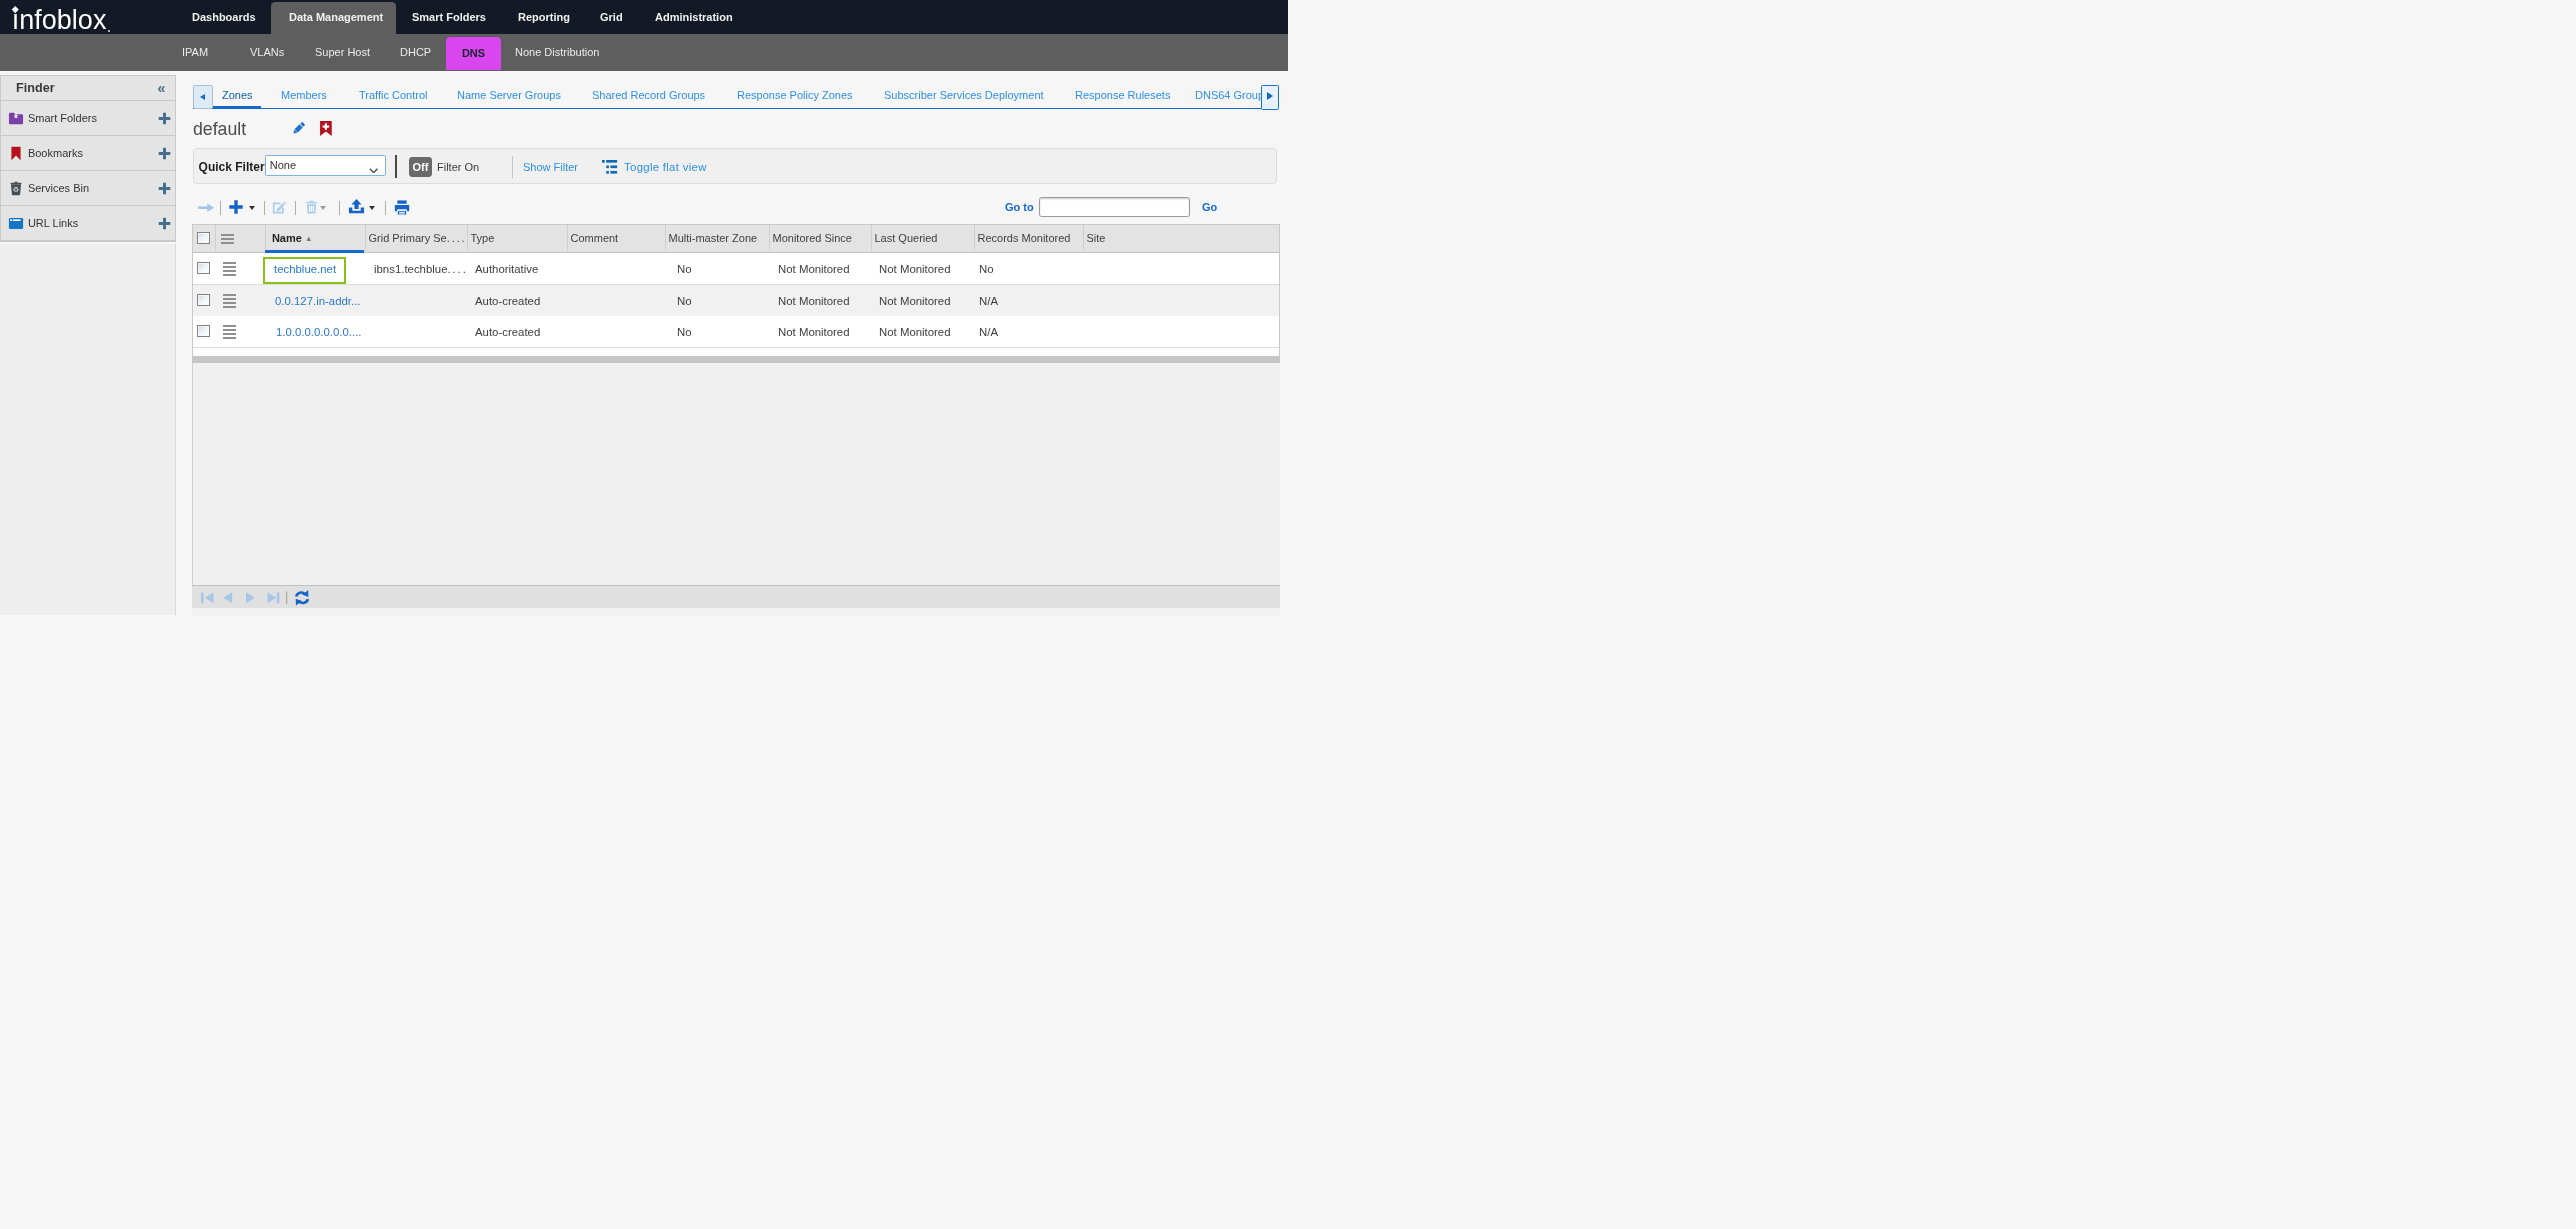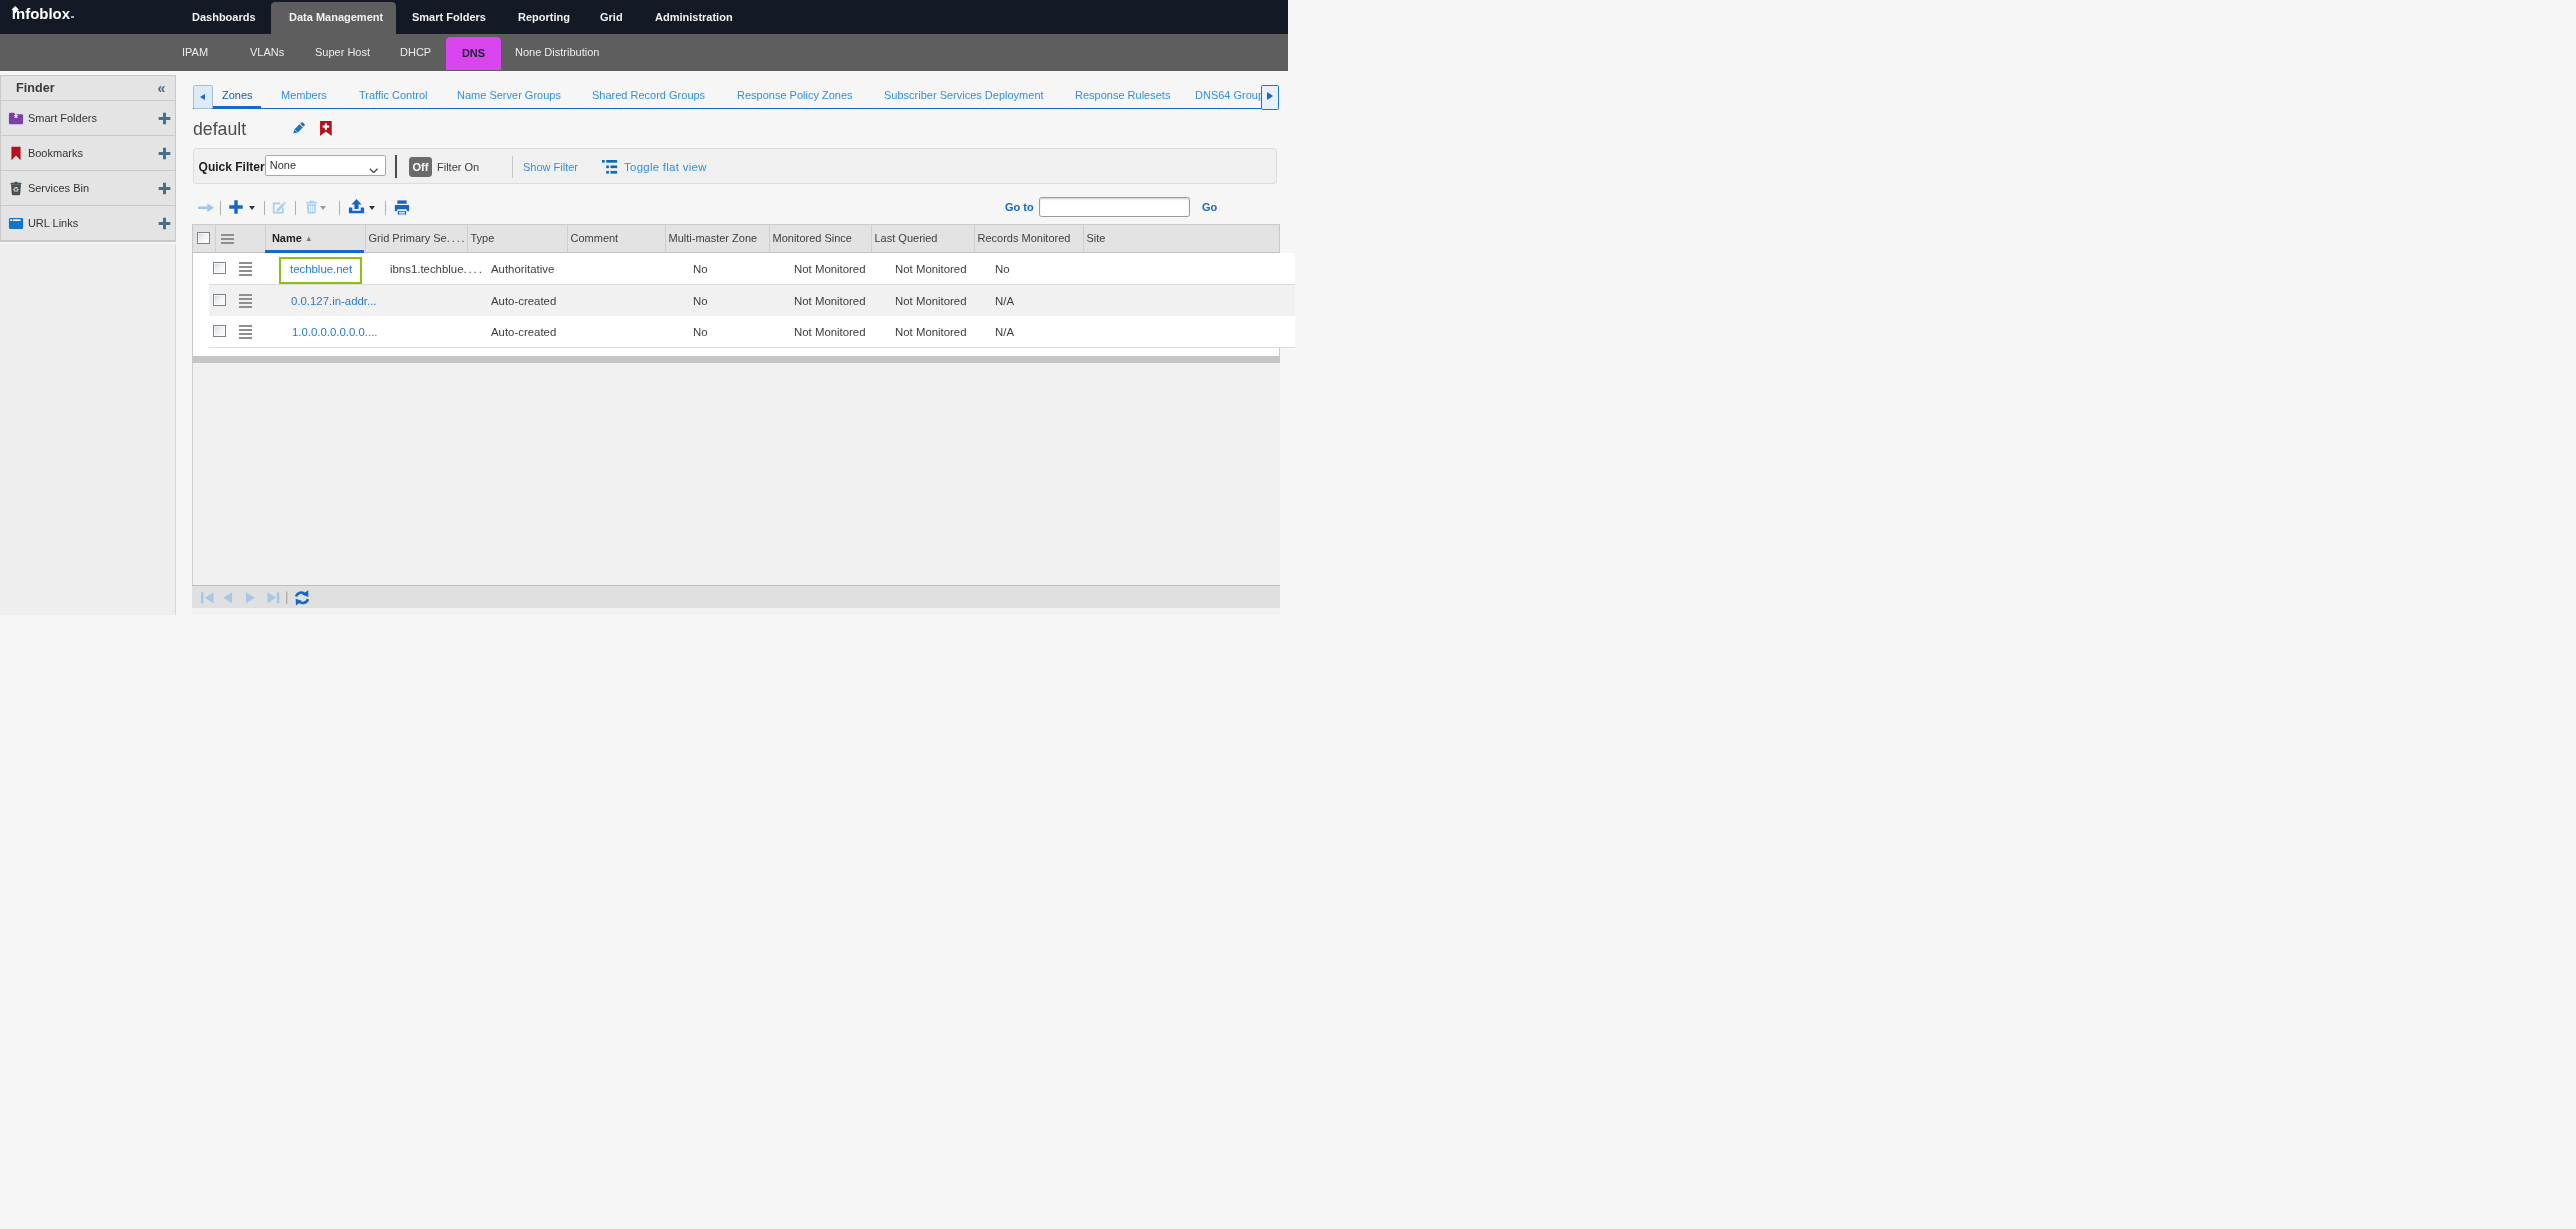--- a/index.html
+++ b/index.html
@@ -1,20 +1,20 @@
 <!DOCTYPE html>
 <html style="font-size:13.5px"><head>
 <meta charset="utf-8">
 <style>
 * { margin:0; padding:0; box-sizing:border-box; }
 html,body { width:1288px; height:615px; overflow:hidden; font-family:"Liberation Sans", sans-serif; background:#f6f6f6; }
 
 
 #topbar { position:absolute; left:0; top:0; width:1288px; height:34px; background:#131a25; }
-#logo { position:absolute; left:11.8px; top:5px; color:#fff; font-weight:bold; font-size:15px; letter-spacing:0; }
+#logo { position:absolute; left:11.8px; top:5px; color:#fff; font-weight:normal; font-size:27px; letter-spacing:0; }
 #logo .idot { position:absolute; left:0.8px; top:2px; width:4.5px; height:4.5px; background:#fff; transform:rotate(45deg); }
 .topnav { position:absolute; top:0; height:34px; line-height:34px; color:#f2f2f2; font-weight:bold; font-size:11px; white-space:nowrap; }
 #dmtab { position:absolute; left:271px; top:1.7px; width:125px; height:32px; background:#5e5e5e; border-radius:4.2px 4.2px 0 0; }
 
 
 #subnav { position:absolute; left:0; top:34px; width:1288px; height:37px; background:#5e5e5e; }
 .subnav-item { position:absolute; top:0; height:37px; line-height:37px; color:#ececec; font-size:11px; white-space:nowrap; }
 #dnstab { position:absolute; left:446px; top:3.4px; width:55px; height:33px; background:#d946ef; border-radius:4.2px 4.2px 0 0; color:#1a2430; font-weight:bold; font-size:11px; text-align:center; line-height:33px; }
 
 
@@ -65,21 +65,21 @@
 
 #goto-lbl { position:absolute; left:1005px; top:201px; font-weight:bold; font-size:11px; color:#1569cb; }
 #goto-input { position:absolute; left:1039px; top:197px; width:151px; height:20px; background:#fff; border:0.8px solid #9a9a9a; border-radius:2.5px; box-shadow:inset 0 1.3px 1.7px rgba(0,0,0,0.18); }
 #go-lbl { position:absolute; left:1202px; top:201px; font-weight:bold; font-size:11px; color:#1569cb; }
 
 
 #grid { position:absolute; left:192px; top:224px; width:1088px; height:133px; background:#fff; border:0.8px solid #c9c9c9; }
 #ghead { position:absolute; left:0; top:0; width:1086px; height:28px; background:#e3e3e3; border-bottom:0.8px solid #c0c0c0; }
 .hcell { position:absolute; top:0; height:28px; line-height:27px; font-size:11px; color:#3f3f3f; border-left:0.8px solid #cfcfcf; padding-left:2.5px; white-space:nowrap; overflow:hidden; }
 #name-underline { position:absolute; left:72px; top:25px; width:99px; height:2.9px; background:#1569cb; }
-.grow { position:absolute; left:16px; width:1086px; height:32px; border-bottom:0.8px solid #dcdcdc; }
+.grow { position:absolute; left:0; width:1086px; height:32px; border-bottom:0.8px solid #dcdcdc; }
 .gcell { position:absolute; top:0; height:32px; line-height:32px; font-size:11.4px; color:#3d3d3d; white-space:nowrap; }
 .glink { color:#2878d0; }
 .cb { position:absolute; width:13px; height:12.2px; border:1.3px solid #828282; background:linear-gradient(135deg,#c9d2de 0%,#eef2f6 45%,#ffffff 100%); box-shadow:inset 0 0 0 0.8px #fafafa; }
 .ham { position:absolute; width:13px; }
 .ham i { display:block; height:1.3px; background:#8f8f8f; margin-bottom:2.7px; }
 #greenbox { position:absolute; left:70px; top:4.2px; width:83px; height:27px; border:2.9px solid #8ac117; }
 #graystrip { position:absolute; left:192px; top:357px; width:1088px; height:5.9px; background:#c6c6c6; }
 #belowgrid { position:absolute; left:192px; top:363px; width:1088px; height:222px; background:#f0f0f0; border-left:0.8px solid #d0d0d0; }
 #pagbar { position:absolute; left:192px; top:585px; width:1088px; height:23.6px; background:#e0e0e0; border-top:0.8px solid #c0c0c0; }
 #belowpag { position:absolute; left:192px; top:608px; width:1088px; height:6.7px; background:#f2f2f2; }

